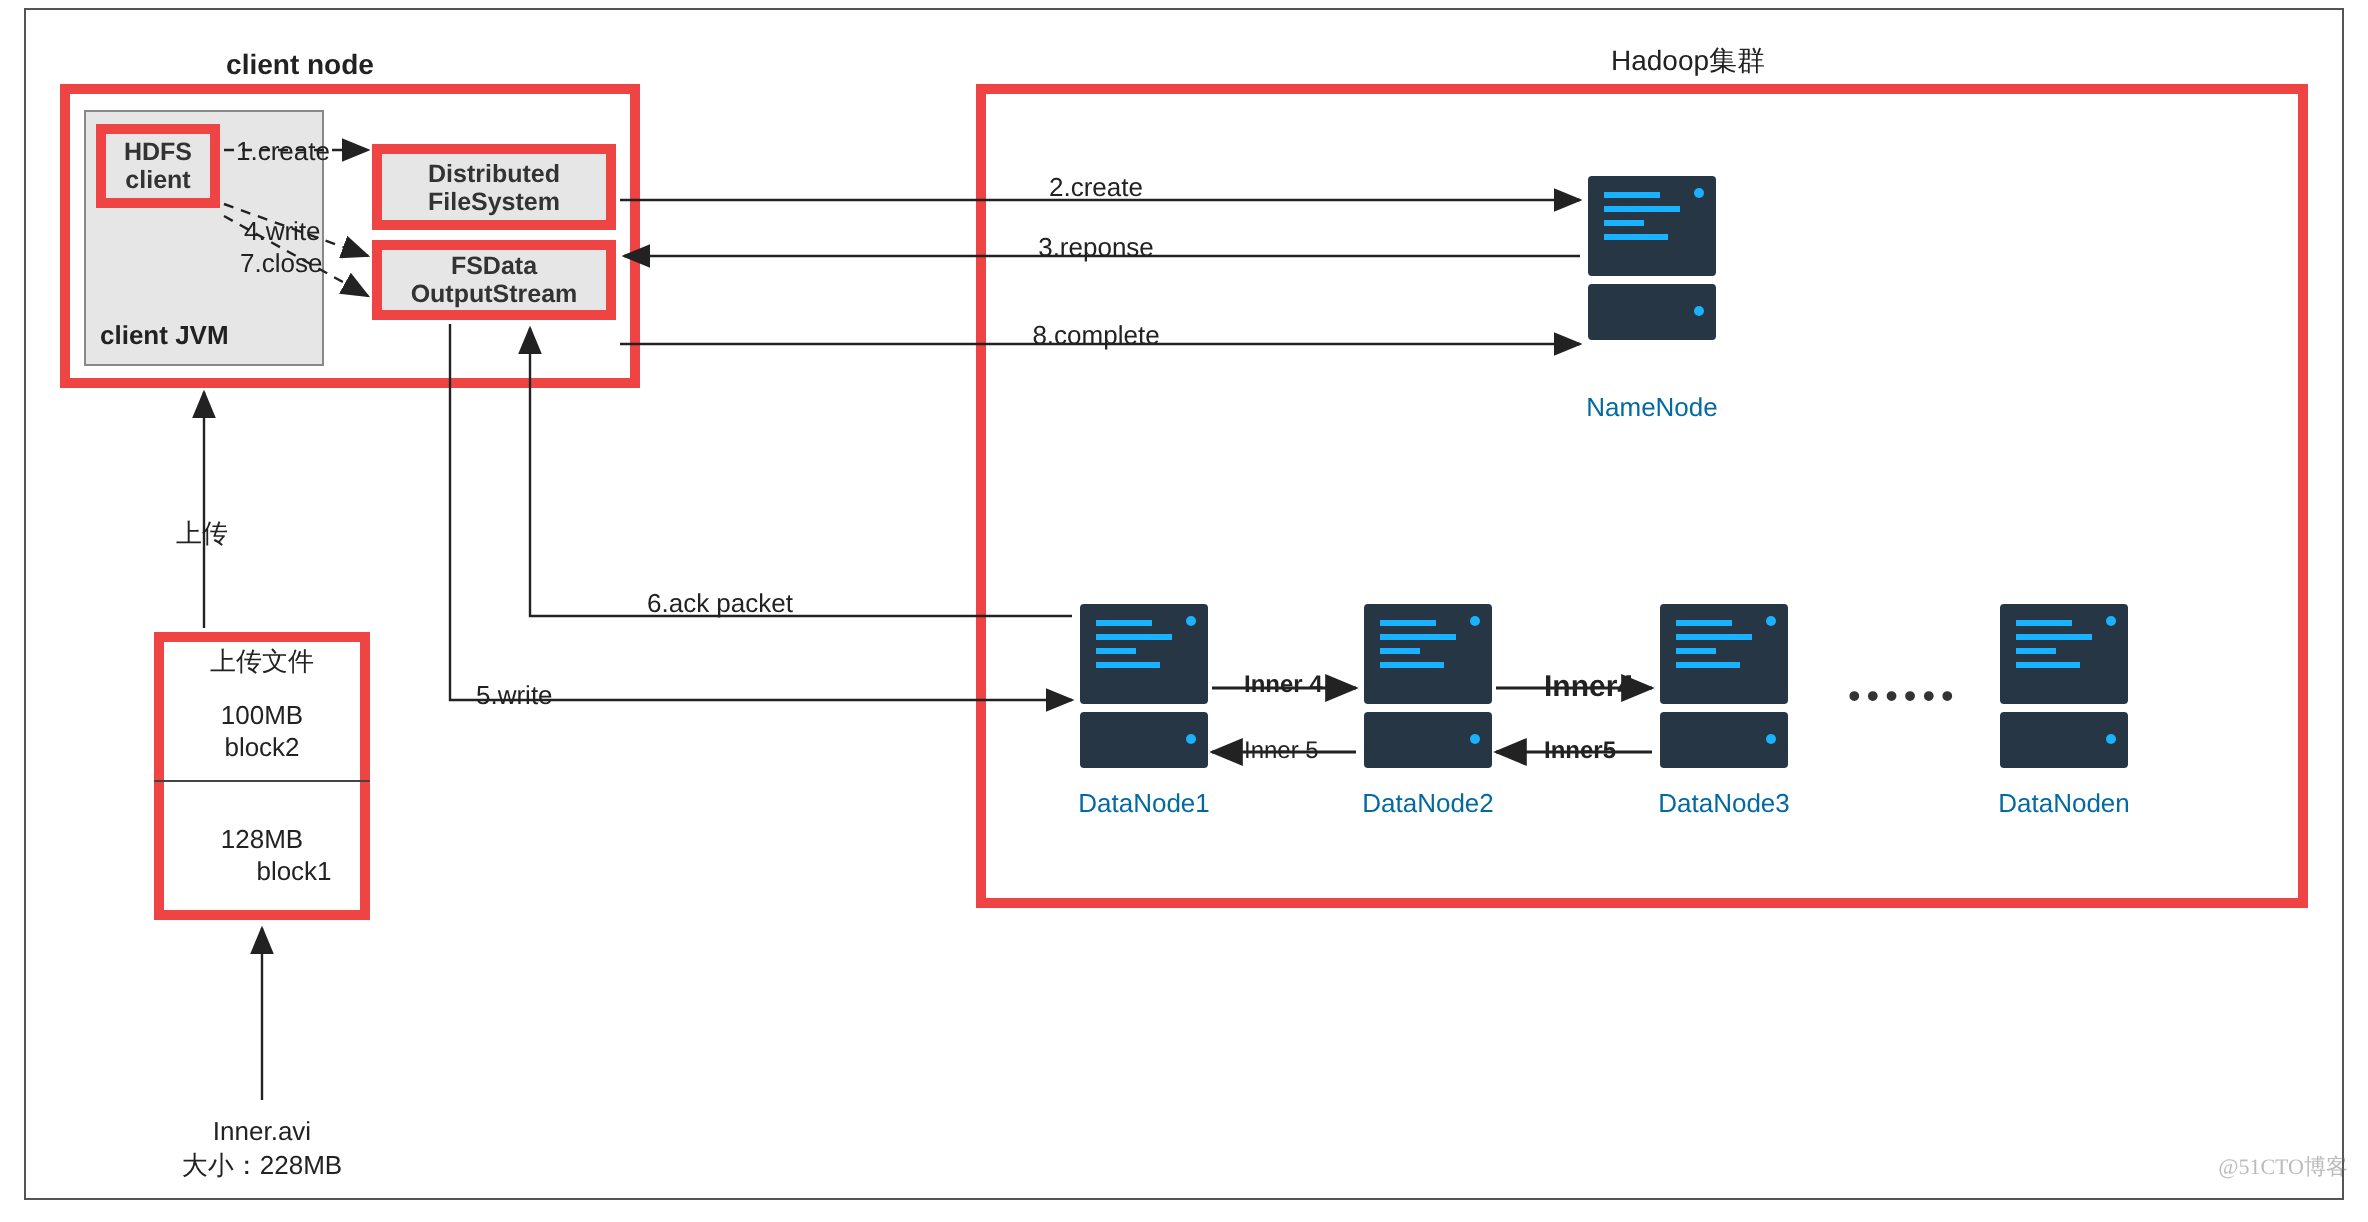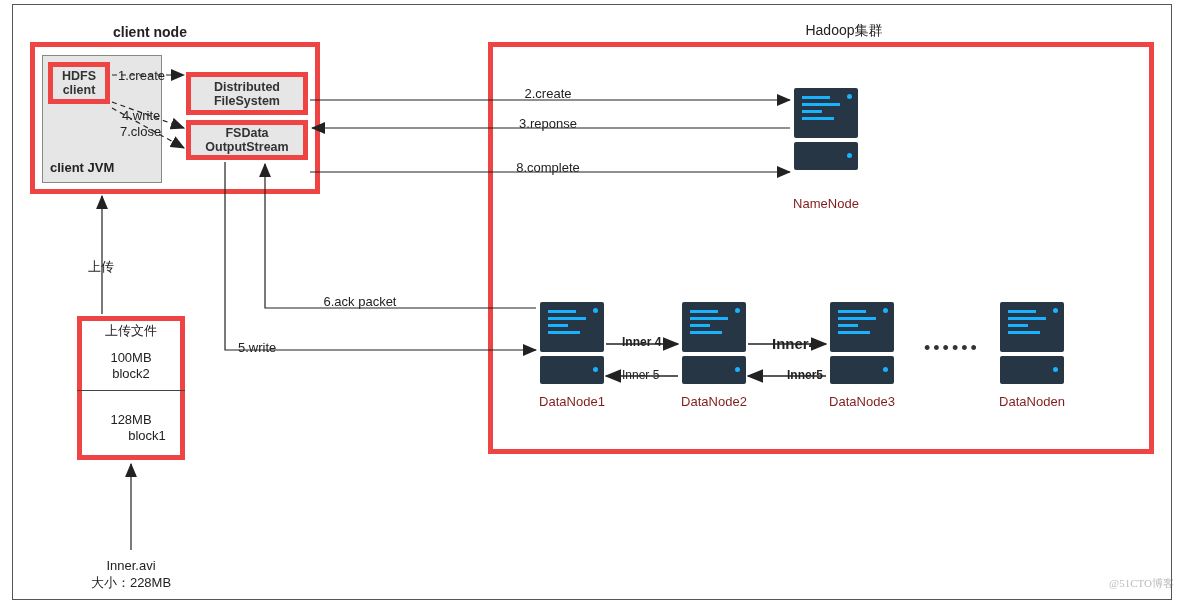--- a/index.html
+++ b/index.html
@@ -75,21 +75,21 @@
     content: "";
     position: absolute;
     right: 6px; top: 6px;
     width: 5px; height: 5px;
     border-radius: 50%;
     background: #1ab1ff;
   }
   .node-label {
     position: absolute;
     font-size: 13px;
-    color: #7f1d1d;
+    color: #0369a1;
     transform: translateX(-50%);
     white-space: nowrap;
   }
   .watermark {
     position: absolute;
     right: 10px;
     bottom: 20px;
     font-size: 11px;
     color: rgba(120,120,120,0.5);
     font-family: Liberation Serif, serif;
@@ -201,21 +201,21 @@
 
 <div class="label center" style="left:548px; top:86px;">2.create</div>
 <div class="label center" style="left:548px; top:116px;">3.reponse</div>
 <div class="label center" style="left:548px; top:160px;">8.complete</div>
 <div class="label center" style="left:360px; top:294px;">6.ack packet</div>
 <div class="label" style="left:238px; top:340px;">5.write</div>
 
 <div class="label" style="left:622px; top:335px; font-weight:bold; font-size:12px;">Inner 4</div>
 <div class="label" style="left:622px; top:368px; font-weight:normal; font-size:12px;">Inner 5</div>
 <div class="label" style="left:772px; top:335px; font-weight:bold; font-size:15px;">Inner4</div>
-<div class="label" style="left:772px; top:368px; font-weight:bold; font-size:12px;margin-left:15px;">Inner5</div>
+<div class="label" style="left:772px; top:368px; font-weight:bold; font-size:12px;">Inner5</div>
 
 <svg class="arrows">
   <defs>
     <marker id="ah" markerWidth="12" markerHeight="10" refX="11" refY="5" orient="auto">
       <path d="M0,0 L12,5 L0,10 z" fill="#222"></path>
     </marker>
   </defs>
 
   <line x1="112" y1="75" x2="184" y2="75" stroke="#222" stroke-width="1.2" stroke-dasharray="5,4" marker-end="url(#ah)"></line>
 

